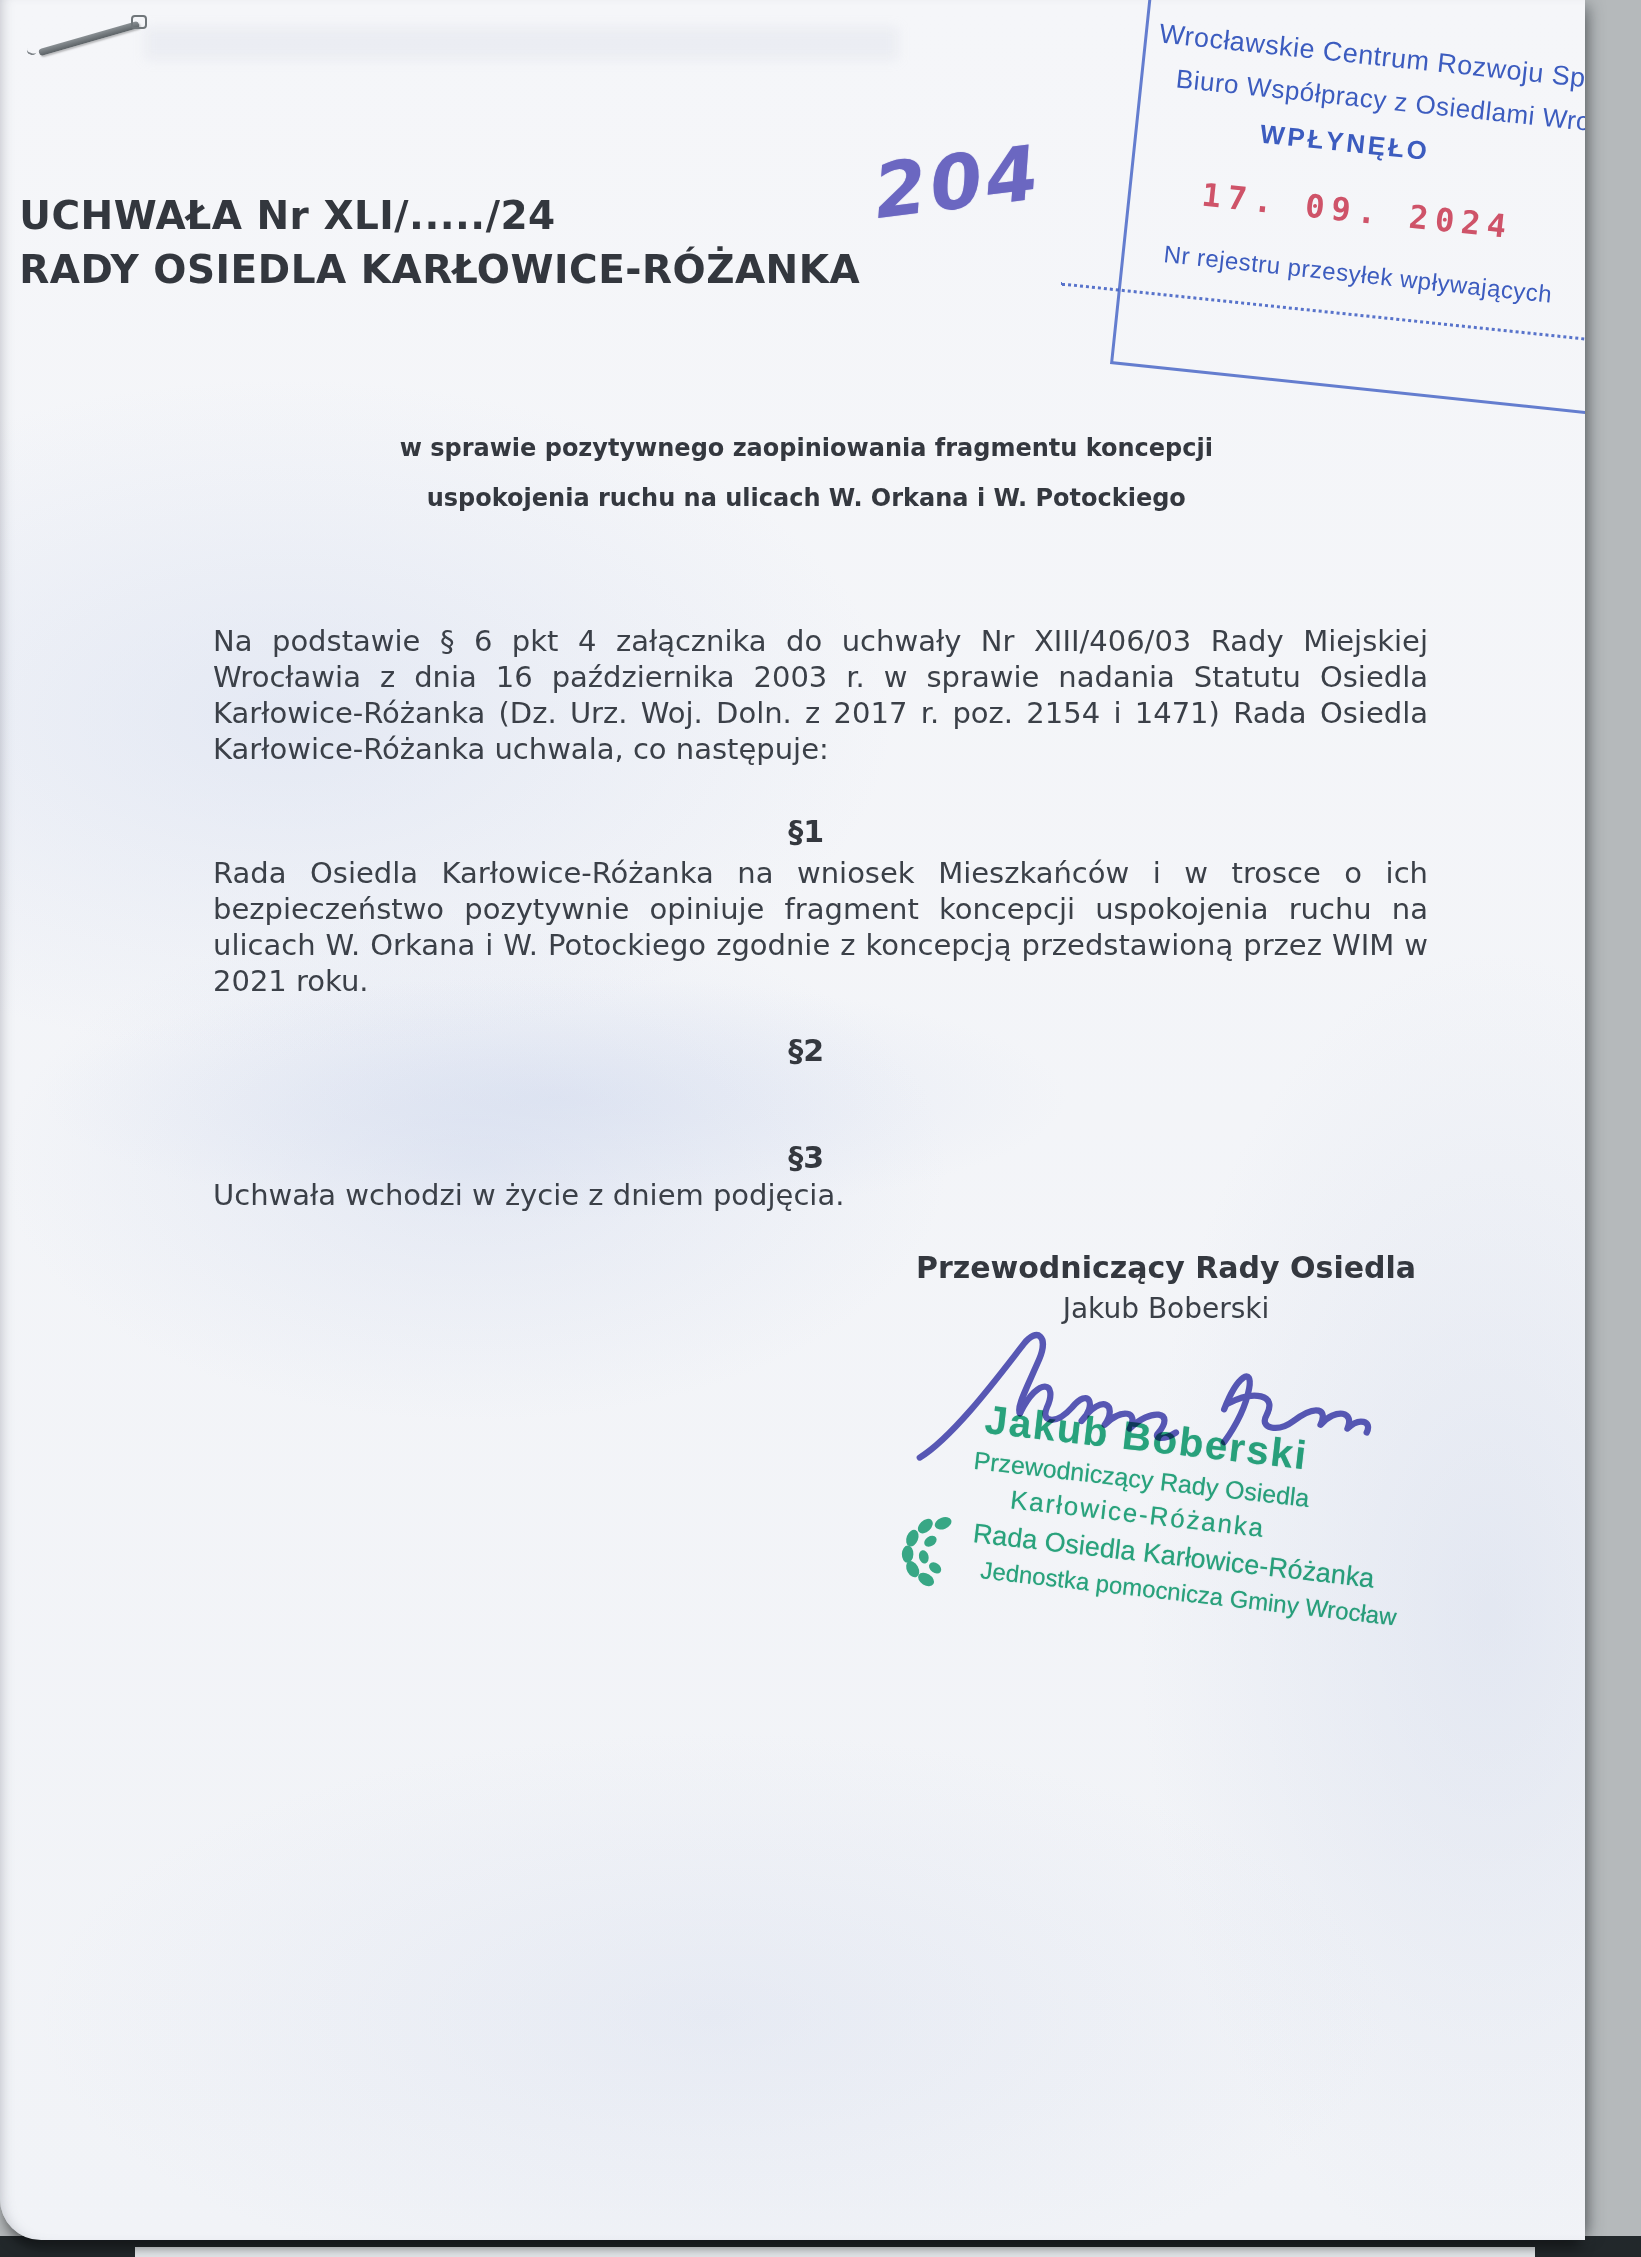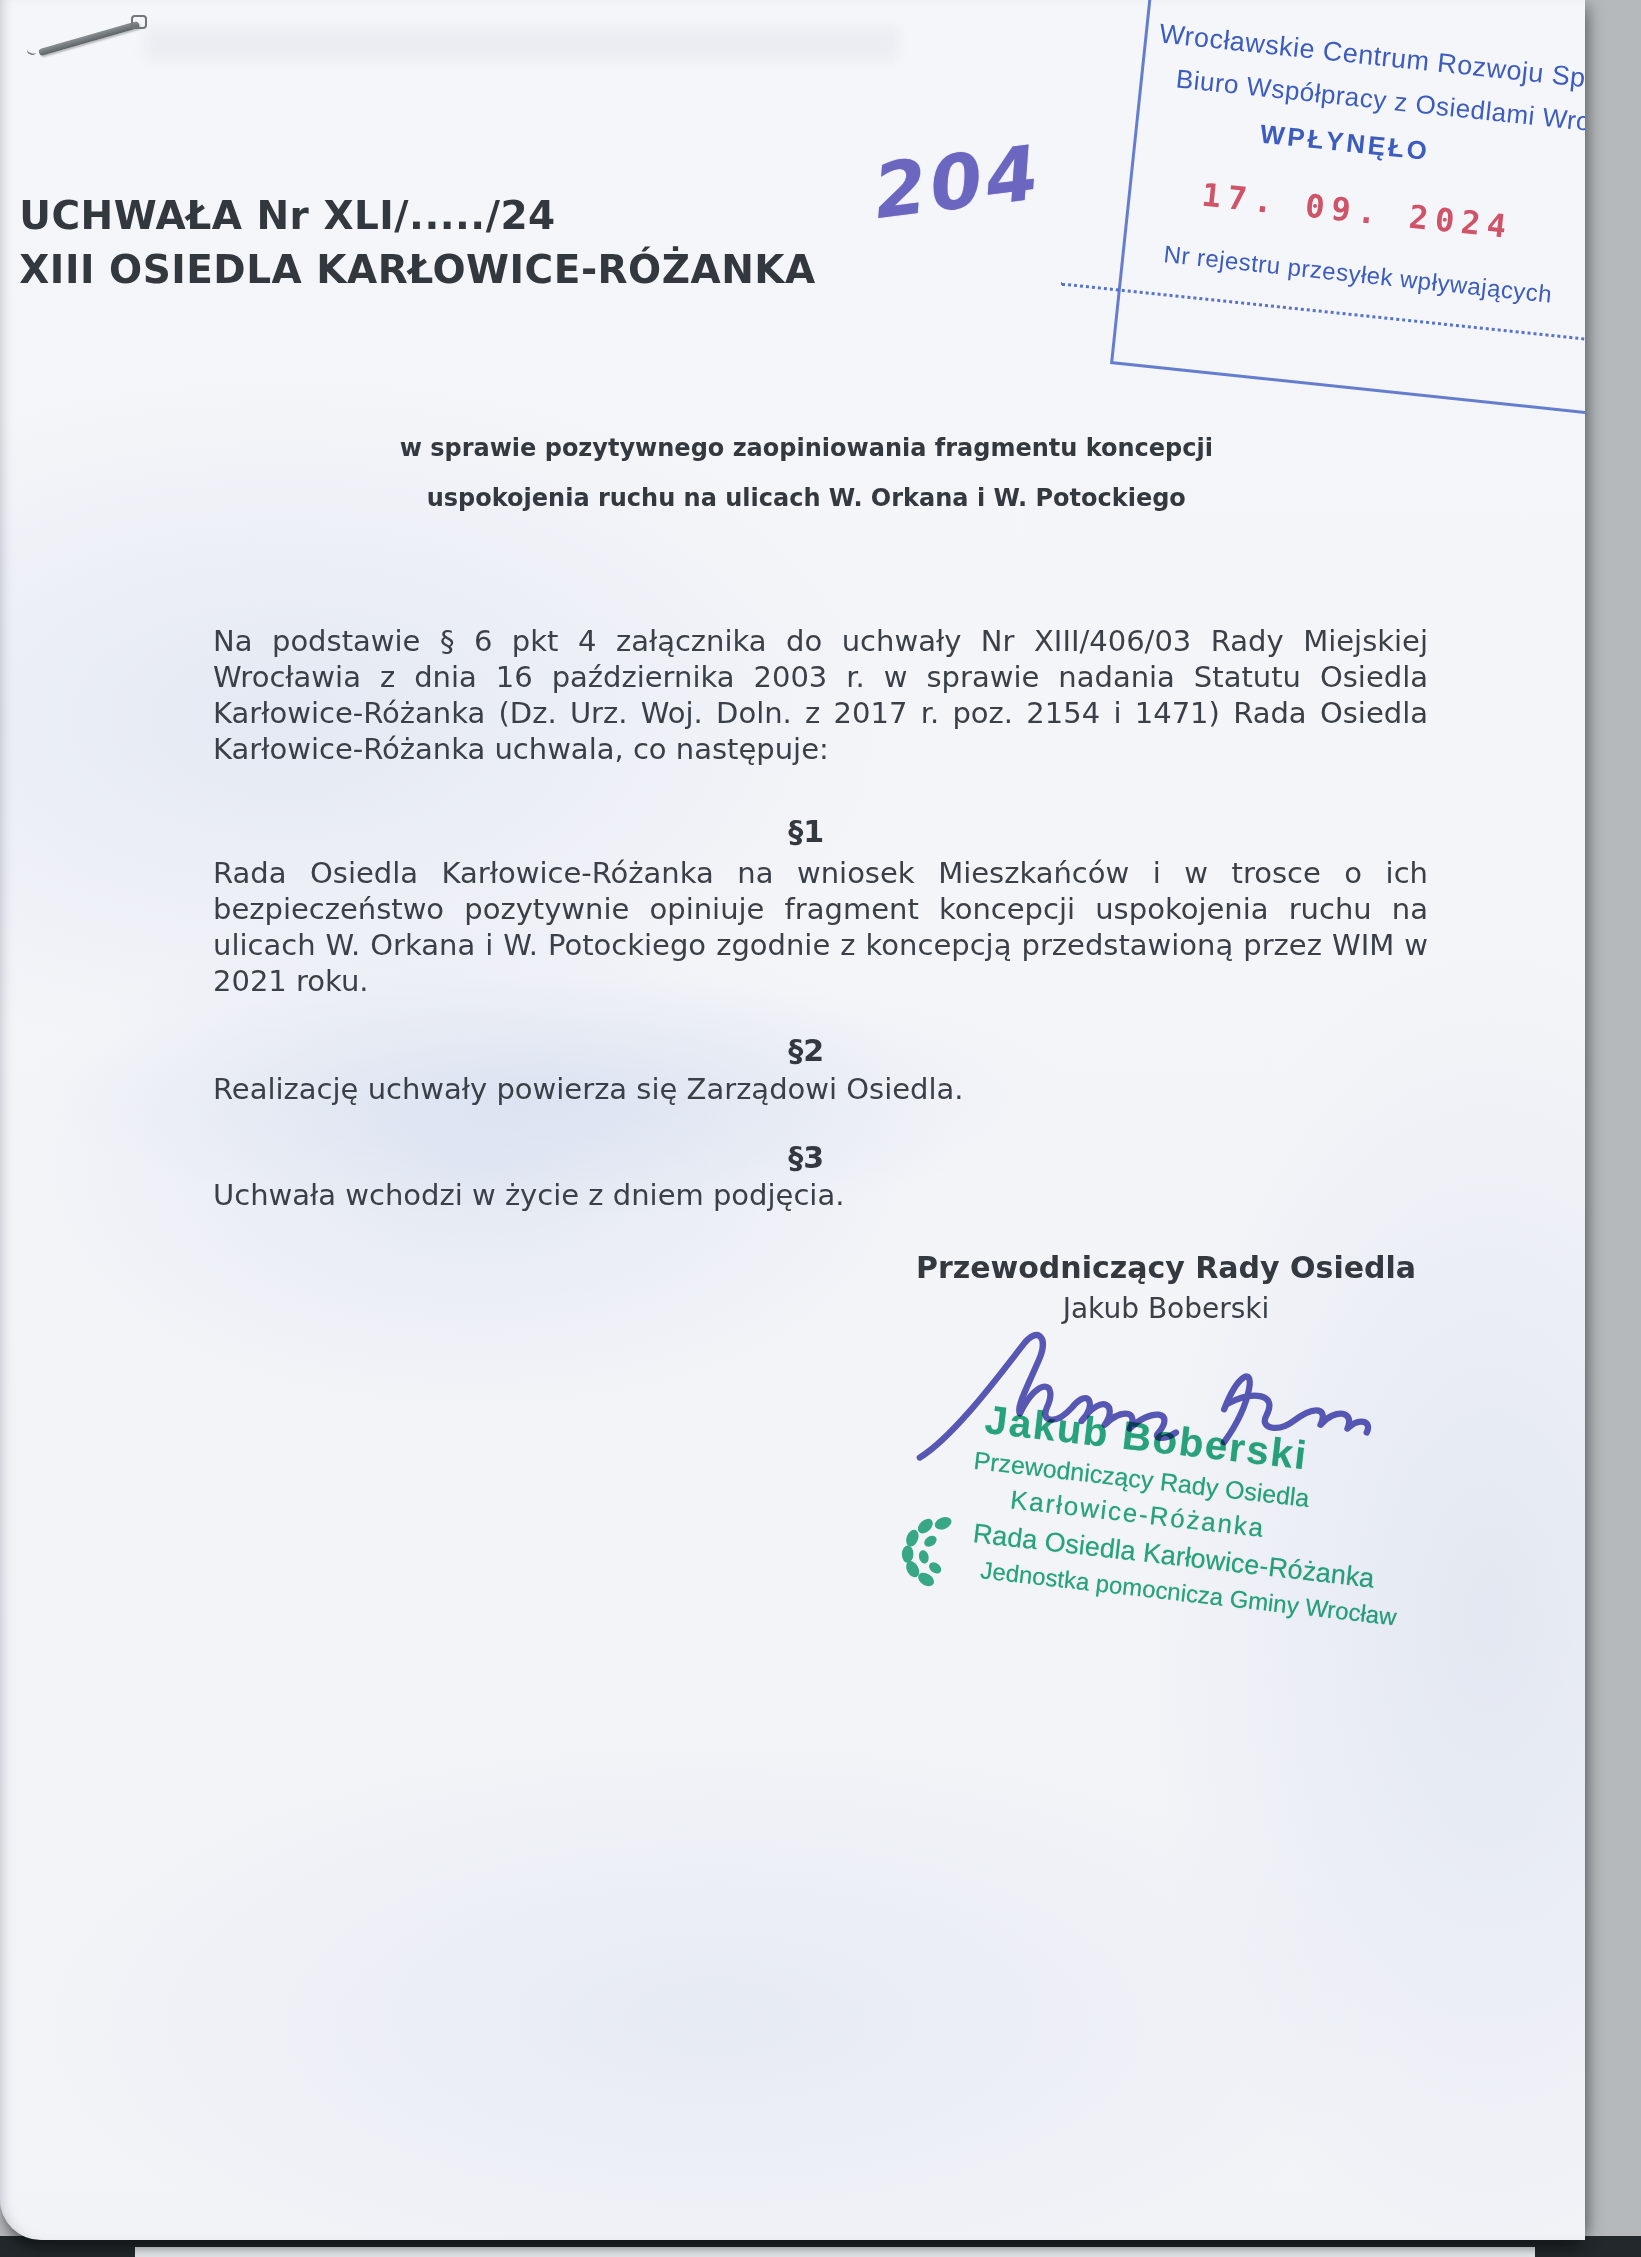--- a/index.html
+++ b/index.html
@@ -93,36 +93,35 @@
     <div class="bleed"></div>
 
     <div class="staple">
       <div class="bar"></div>
       <div class="tip"></div>
       <div class="bit"></div>
     </div>
 
     <div class="title">
       <div>UCHWAŁA Nr XLI/...../24</div>
-      <div>XIII OSIEDLA KARŁOWICE-RÓŻANKA</div>
+      <div>RADY OSIEDLA KARŁOWICE-RÓŻANKA</div>
     </div>
     <div class="hand-number">204</div>
 
     <div class="subject">
       <div>w sprawie pozytywnego zaopiniowania fragmentu koncepcji</div>
       <div>uspokojenia ruchu na ulicach W. Orkana i W. Potockiego</div>
     </div>
 
     <div class="para p-legal">Na podstawie § 6 pkt 4 załącznika do uchwały Nr XIII/406/03 Rady Miejskiej Wrocławia z dnia 16 października 2003 r. w sprawie nadania Statutu Osiedla Karłowice-Różanka (Dz. Urz. Woj. Doln. z 2017 r. poz. 2154 i 1471) Rada Osiedla Karłowice-Różanka uchwala, co następuje:</div>
 
     <div class="sec-head h1">§1</div>
     <div class="para t1">Rada Osiedla Karłowice-Różanka na wniosek Mieszkańców i w trosce o ich bezpieczeństwo pozytywnie opiniuje fragment koncepcji uspokojenia ruchu na ulicach W. Orkana i W. Potockiego zgodnie z koncepcją przedstawioną przez WIM w 2021 roku.</div>
 
     <div class="sec-head h2">§2</div>
-    <div class="para t2">Realizację uchwały powierza się Zarządowi Osiedla.</div>
 
     <div class="sec-head h3">§3</div>
     <div class="para t3">Uchwała wchodzi w życie z dniem podjęcia.</div>
 
     <div class="sig-block">
       <div class="sig-role">Przewodniczący Rady Osiedla</div>
       <div class="sig-name">Jakub Boberski</div>
     </div>
 
     <svg class="sig-svg" width="502" height="183" viewBox="0 0 520 190">

